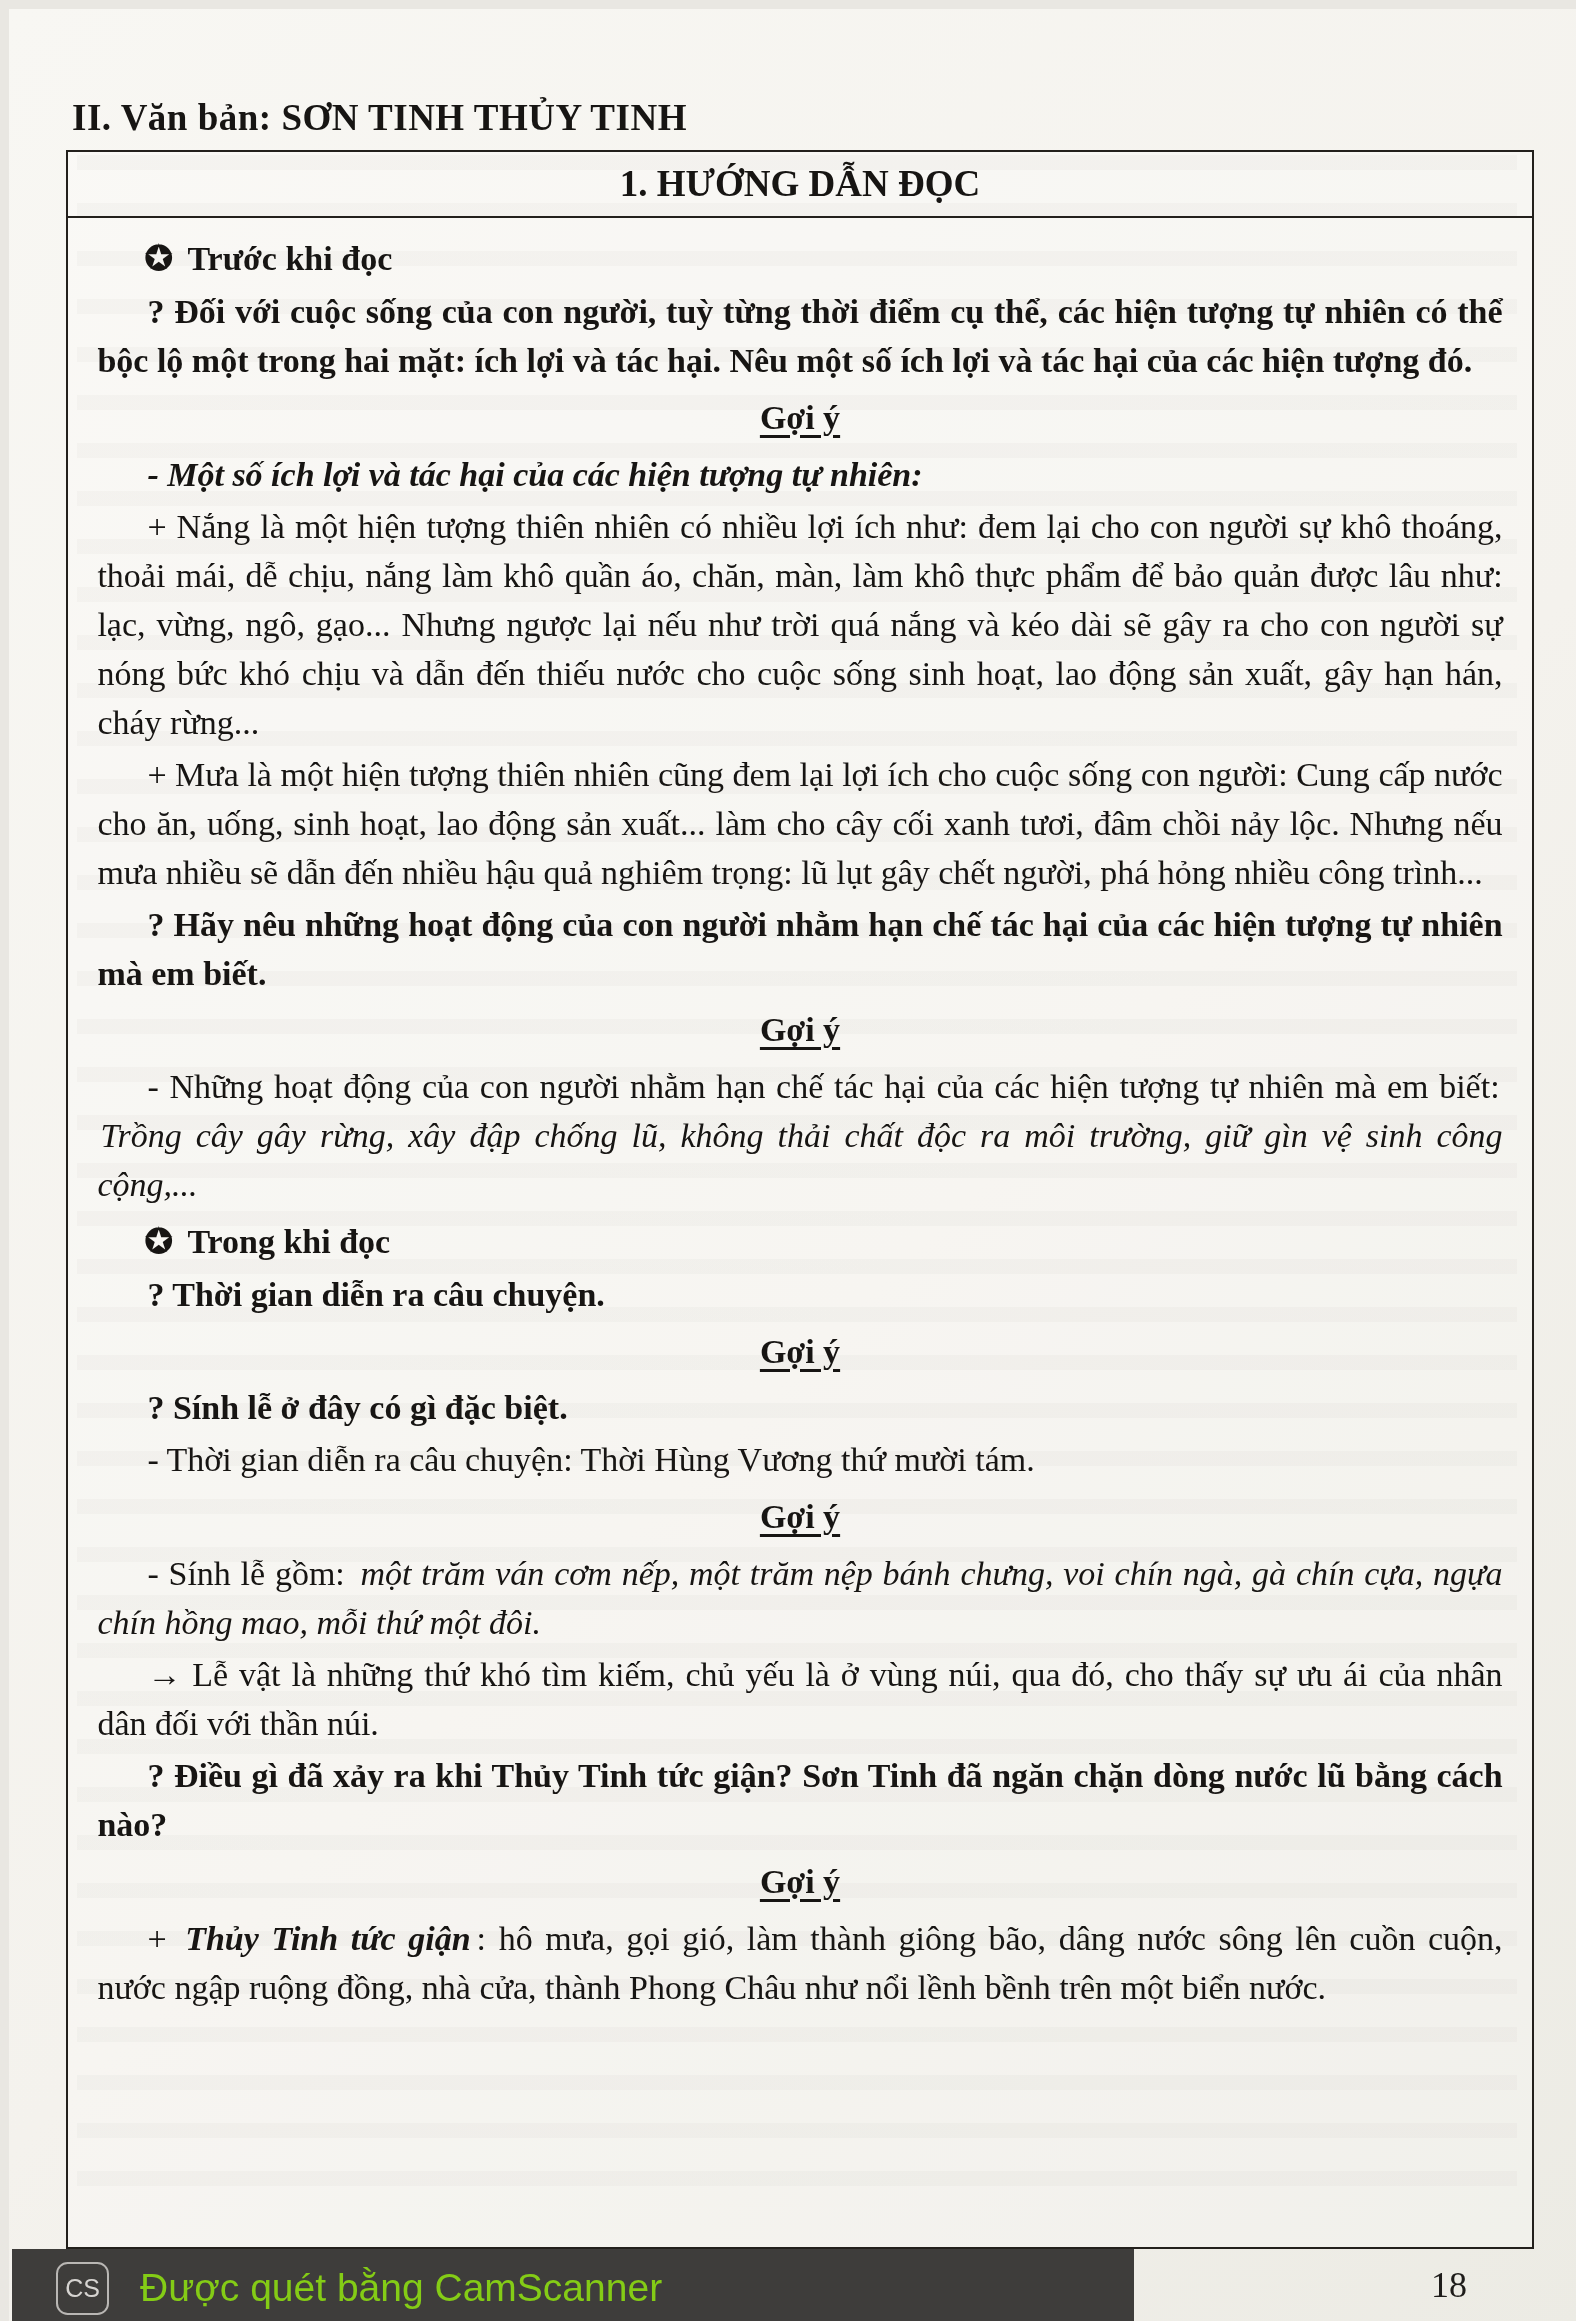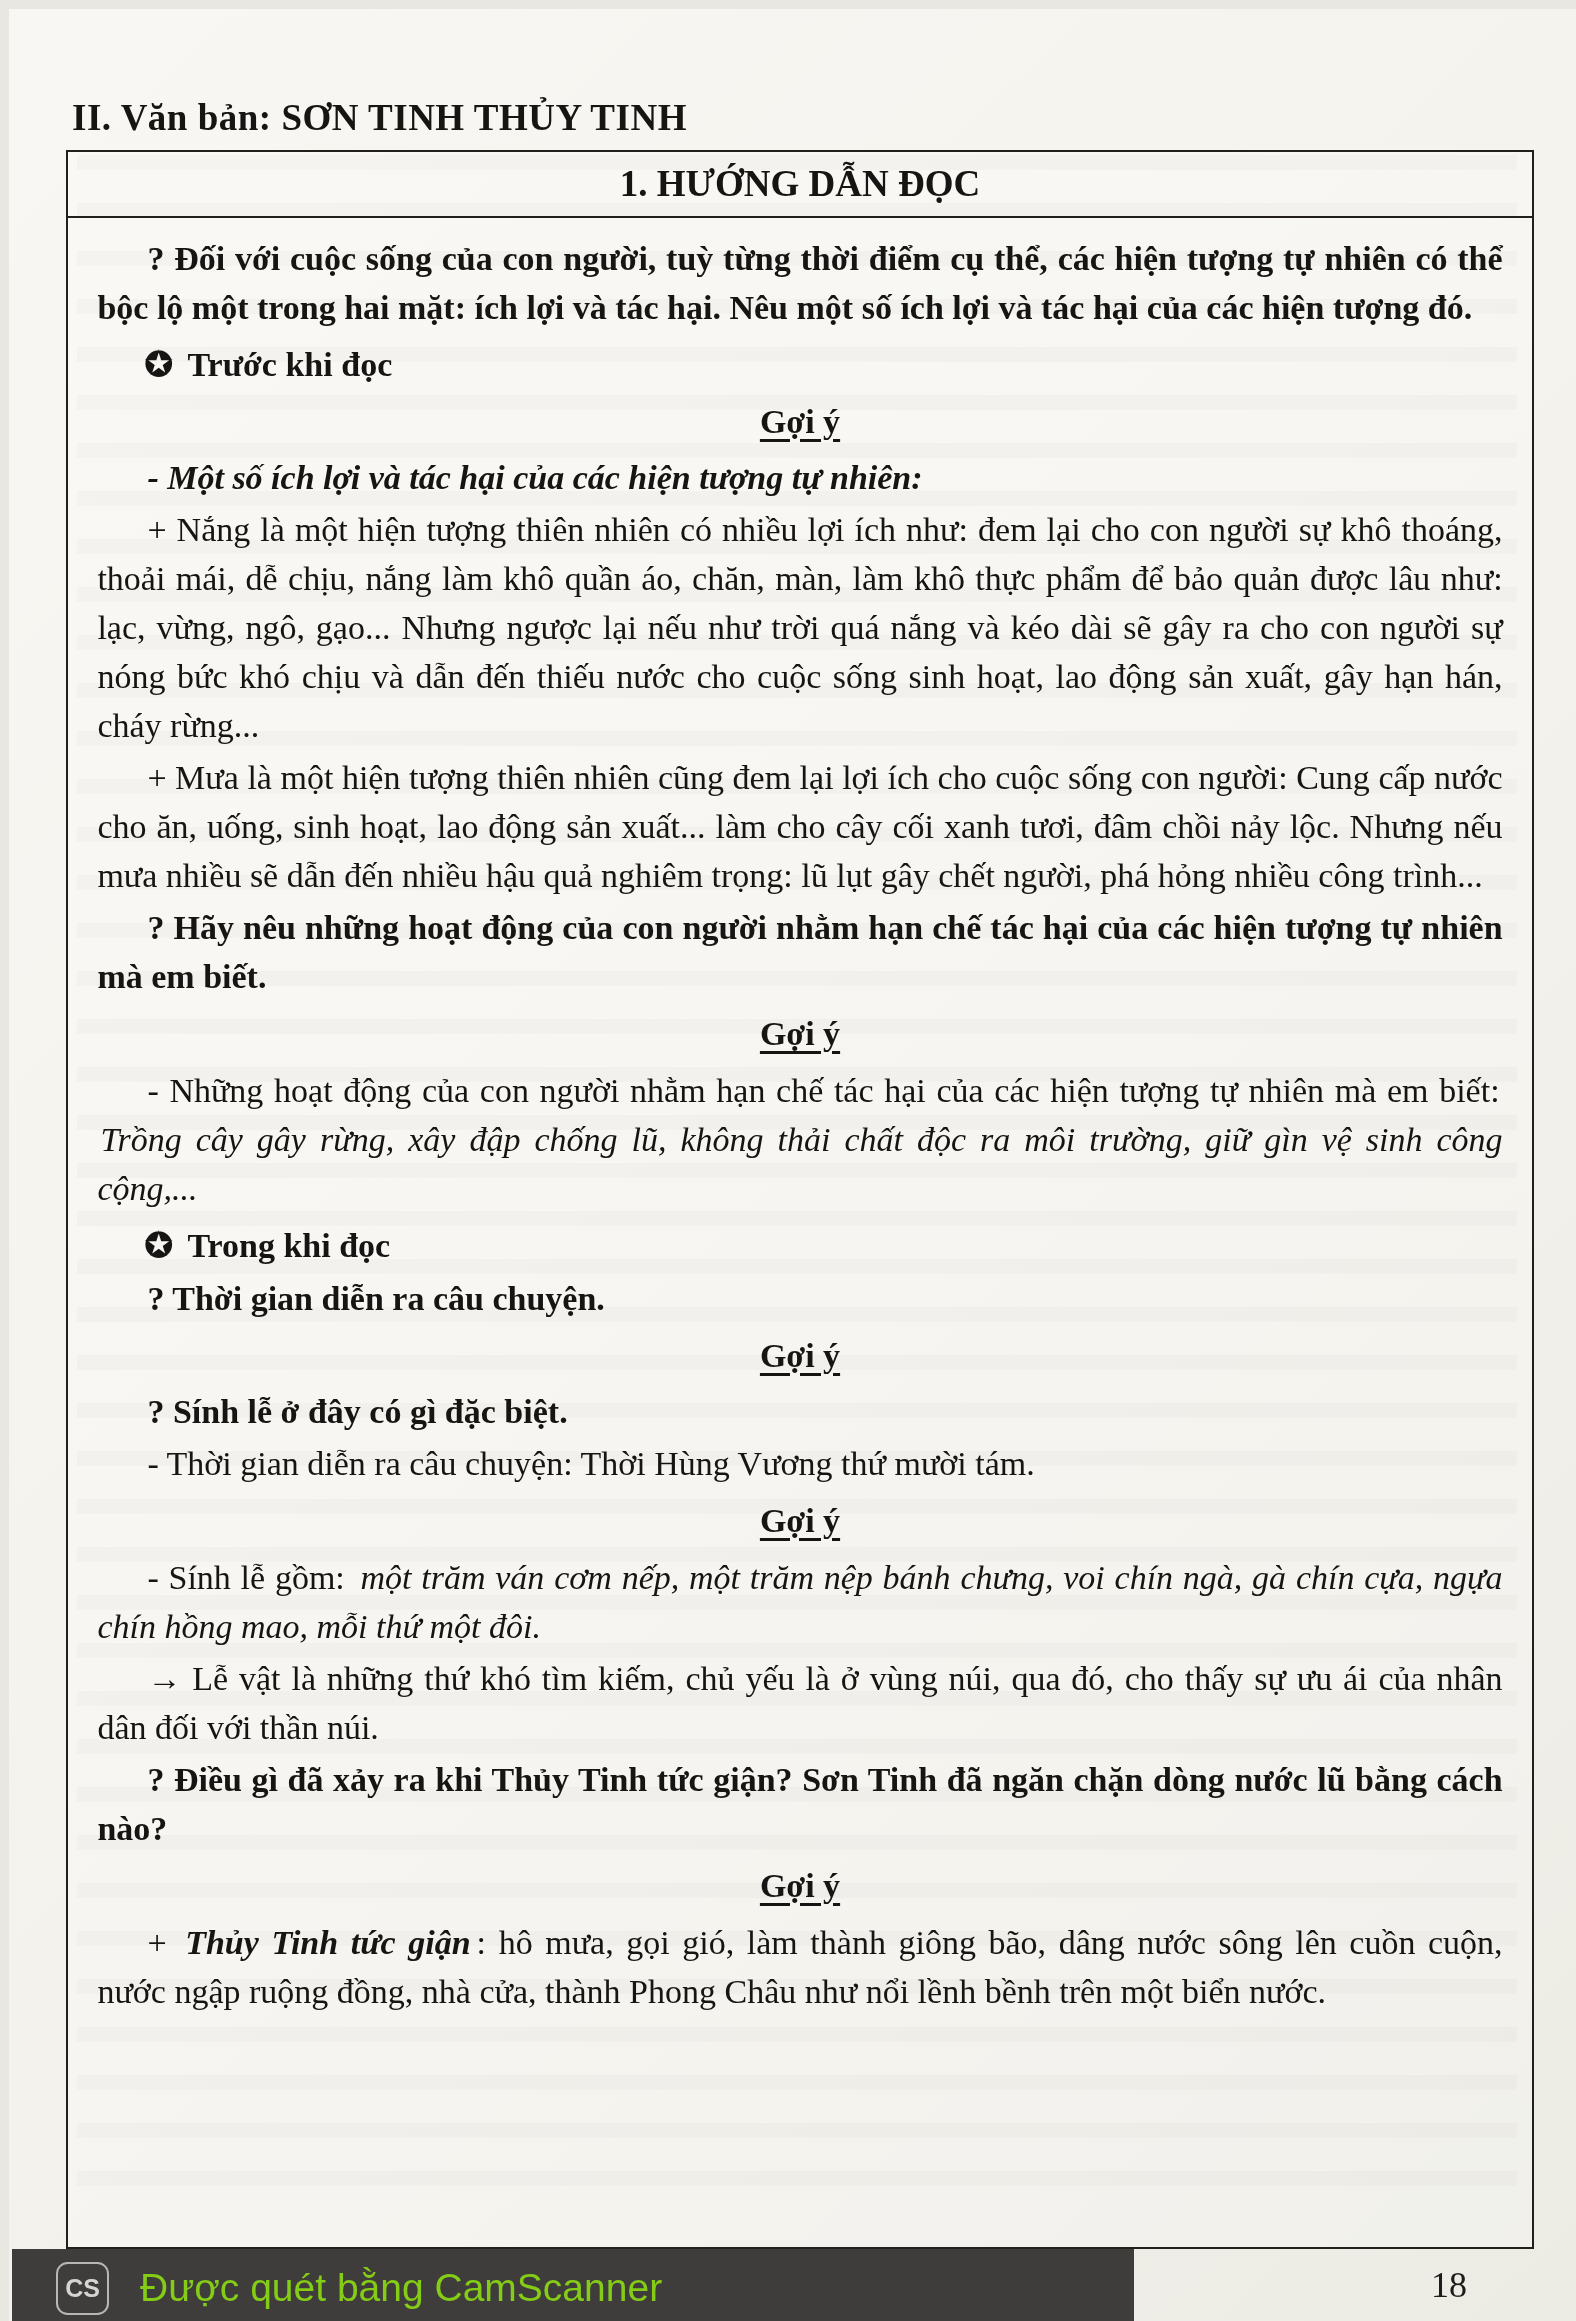--- a/index.html
+++ b/index.html
@@ -57,21 +57,21 @@
     width:1122px; height:78px;
     background:#3e3d3b;
     display:flex; align-items:center; gap:25px;
     padding-left:41px;
   }
   .cs-logo {
     width:53px; height:53px;
     border:2.9px solid #b9b7b4; border-radius:11.7px;
     color:#d6d4d1;
     font-family:"Liberation Sans", sans-serif;
-    font-weight:bold; font-size:25px;
+    font-weight:normal; font-size:25px;
     display:flex; align-items:center; justify-content:center;
     flex:0 0 auto;
   }
   .scan-text {
     color:#84cc16;
     font-family:"Liberation Sans", sans-serif;
     font-size:39px;
   }
   .page-number {
     position:absolute; right:115px; bottom:21.5px;
@@ -81,22 +81,22 @@
 </head>
 <body>
 
 <div class="page">
 
   <div class="doc-title">II. Văn bản: SƠN TINH THỦY TINH</div>
 
   <div class="content-box">
     <div class="section-header">1. HƯỚNG DẪN ĐỌC</div>
     <div class="doc-body" id="doc-body">
+        <p class="blk subhead"><span class="b">✪ </span><span class="b">Trước khi đọc</span></p>
         <p class="blk question"><span>? Đối với cuộc sống của con người, tuỳ từng thời điểm cụ thể, các hiện tượng tự nhiên có thể bộc lộ một trong hai mặt: ích lợi và tác hại. Nêu một số ích lợi và tác hại của các hiện tượng đó.</span></p>
-        <p class="blk subhead"><span class="b">✪ </span><span class="b">Trước khi đọc</span></p>
         <p class="blk goiy"><span>Gợi ý</span></p>
         <p class="blk para"><span class="b i">- Một số ích lợi và tác hại của các hiện tượng tự nhiên:</span></p>
         <p class="blk para"><span>+ Nắng là một hiện tượng thiên nhiên có nhiều lợi ích như: đem lại cho con người sự khô thoáng, thoải mái, dễ chịu, nắng làm khô quần áo, chăn, màn, làm khô thực phẩm để bảo quản được lâu như: lạc, vừng, ngô, gạo... Nhưng ngược lại nếu như trời quá nắng và kéo dài sẽ gây ra cho con người sự nóng bức khó chịu và dẫn đến thiếu nước cho cuộc sống sinh hoạt, lao động sản xuất, gây hạn hán, cháy rừng...</span></p>
         <p class="blk para"><span>+ Mưa là một hiện tượng thiên nhiên cũng đem lại lợi ích cho cuộc sống con người: Cung cấp nước cho ăn, uống, sinh hoạt, lao động sản xuất... làm cho cây cối xanh tươi, đâm chồi nảy lộc. Nhưng nếu mưa nhiều sẽ dẫn đến nhiều hậu quả nghiêm trọng: lũ lụt gây chết người, phá hỏng nhiều công trình...</span></p>
         <p class="blk question"><span>? Hãy nêu những hoạt động của con người nhằm hạn chế tác hại của các hiện tượng tự nhiên mà em biết.</span></p>
         <p class="blk goiy"><span>Gợi ý</span></p>
         <p class="blk para"><span>- Những hoạt động của con người nhằm hạn chế tác hại của các hiện tượng tự nhiên mà em biết: </span><span class="i">Trồng cây gây rừng, xây đập chống lũ, không thải chất độc ra môi trường, giữ gìn vệ sinh công cộng,...</span></p>
         <p class="blk subhead"><span class="b">✪ </span><span class="b">Trong khi đọc</span></p>
         <p class="blk question"><span>? Thời gian diễn ra câu chuyện.</span></p>
         <p class="blk goiy"><span>Gợi ý</span></p>

